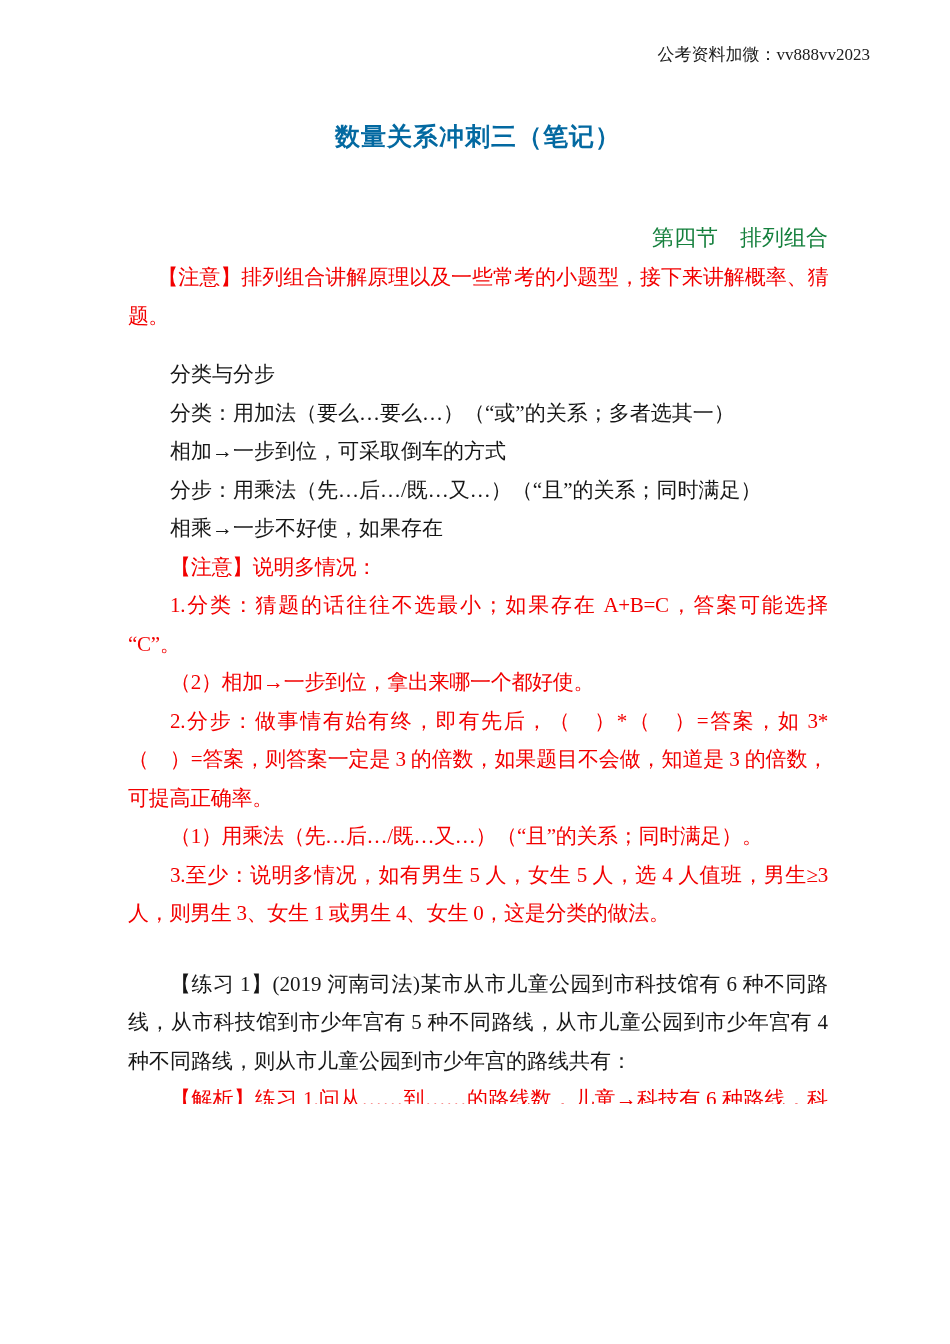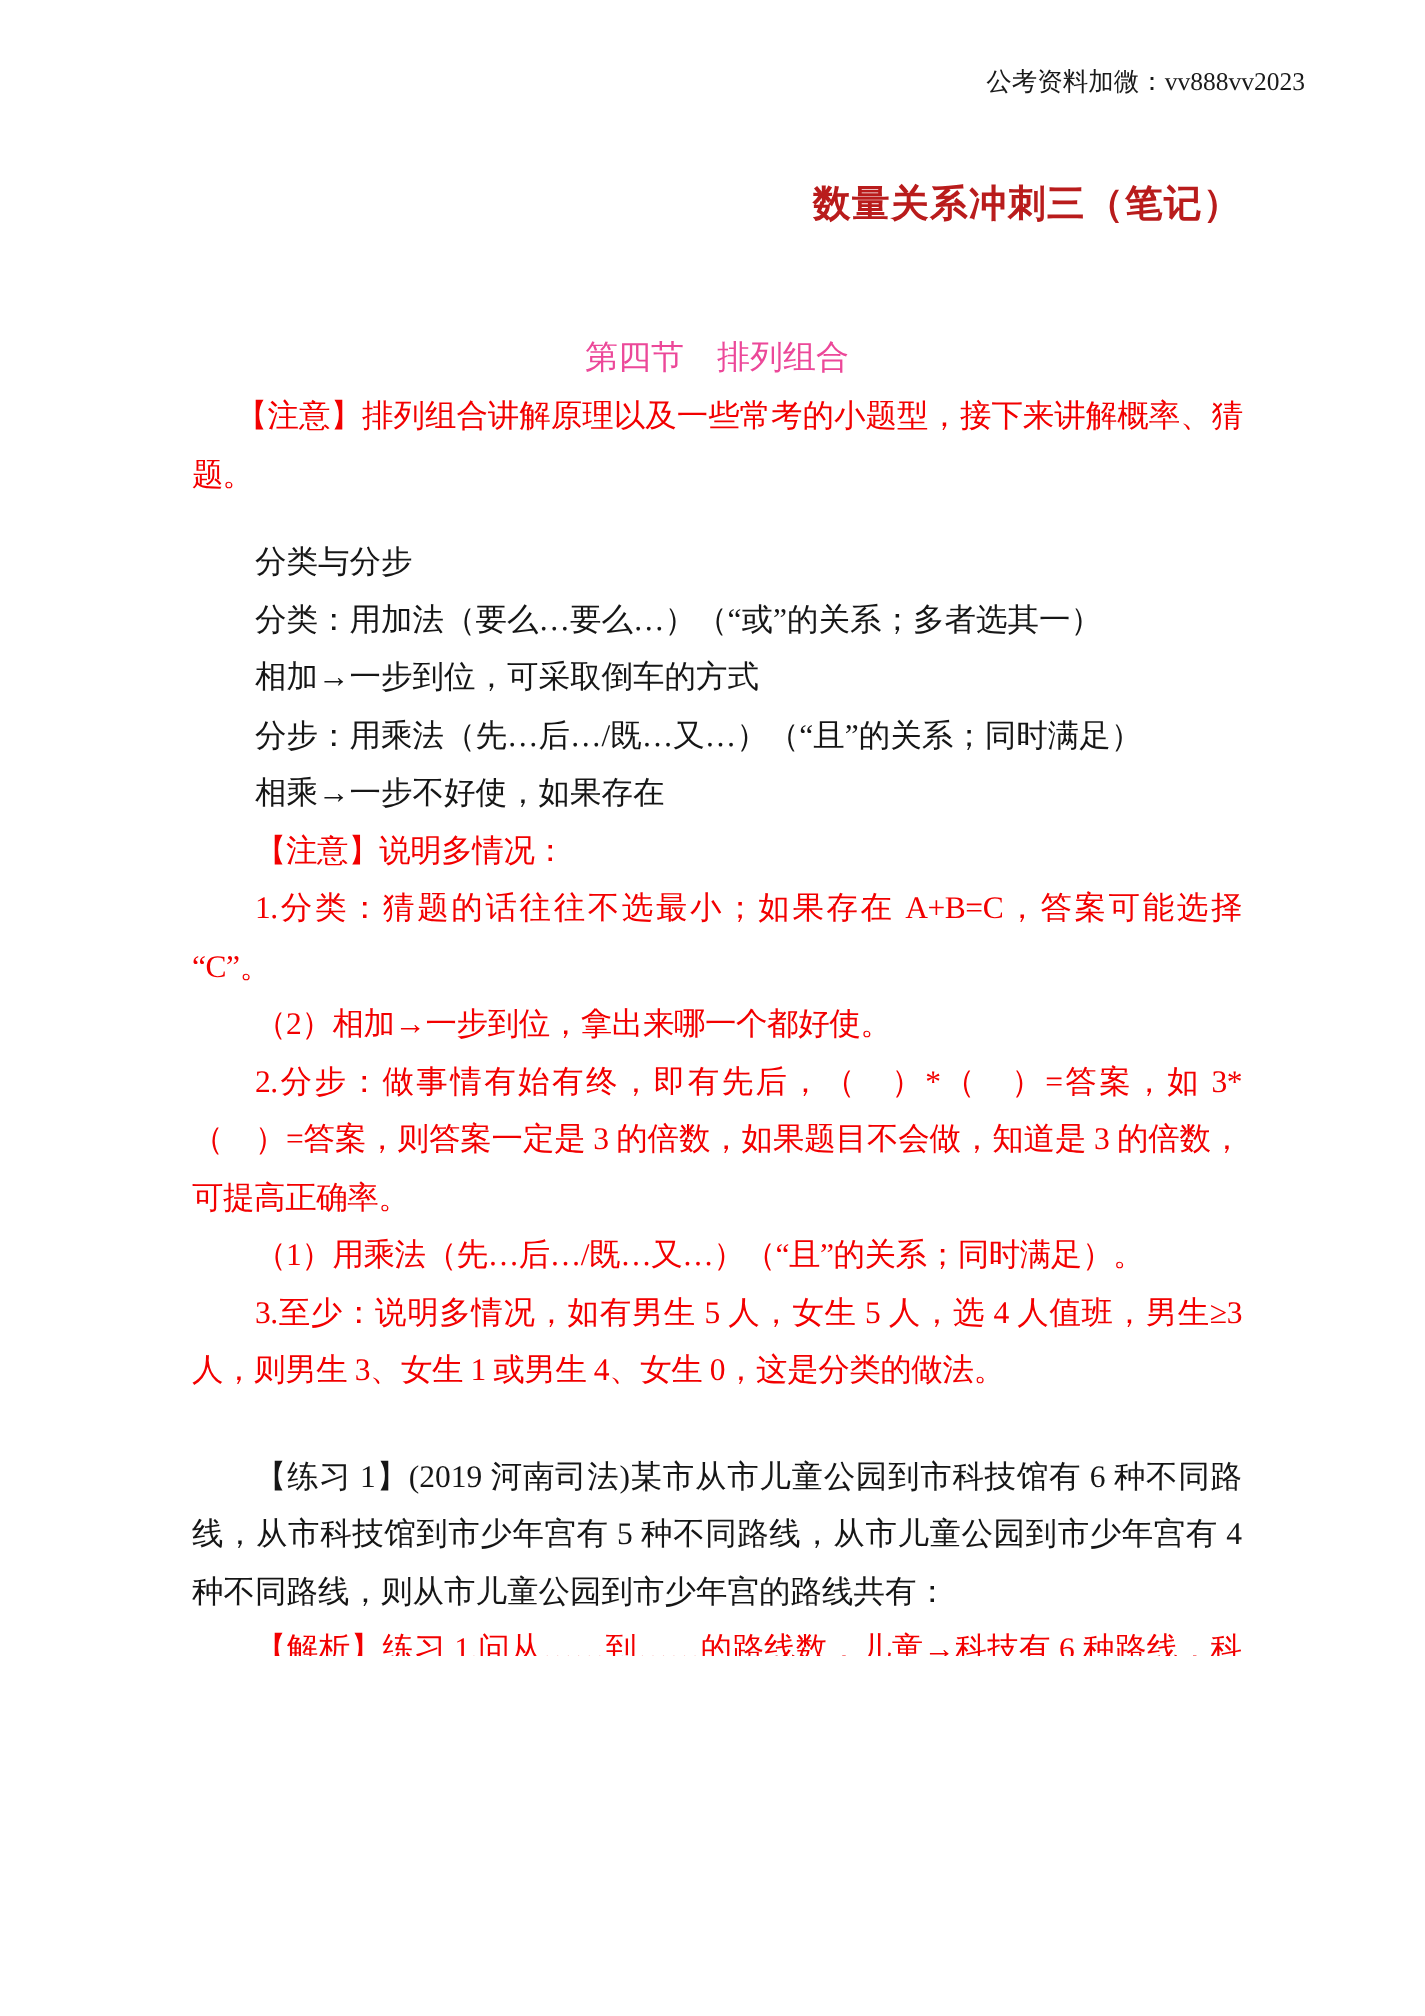--- a/index.html
+++ b/index.html
@@ -15,34 +15,34 @@
     padding-top:44px;
     padding-right:80px;
     text-align:right;
     font-size:17px;
     line-height:22px;
     color:#1a1a1a;
   }
   .content{padding:0 122px 0 128px;}
   .doc-title{
     margin:50px 0 0 0;
-    text-align:right;
+    text-align:center;
     font-size:25px;
     font-weight:bold;
     letter-spacing:1px;
     line-height:42px;
-    color:#b91c1c;
+    color:#0369a1;
   }
   .section-heading{
     margin:60px 0 0 0;
-    text-align:center;
+    text-align:right;
     font-size:22px;
     font-weight:normal;
     line-height:40px;
-    color:#ec4899;
+    color:#15803d;
   }
   p.line{
     margin:0;
     font-size:21px;
     line-height:38.5px;
     text-align:justify;
   }
   .indent{text-indent:2em;}
   .tight{text-indent:1.4em;letter-spacing:-0.8px;}
   .semi-tight{letter-spacing:-0.3px;}

